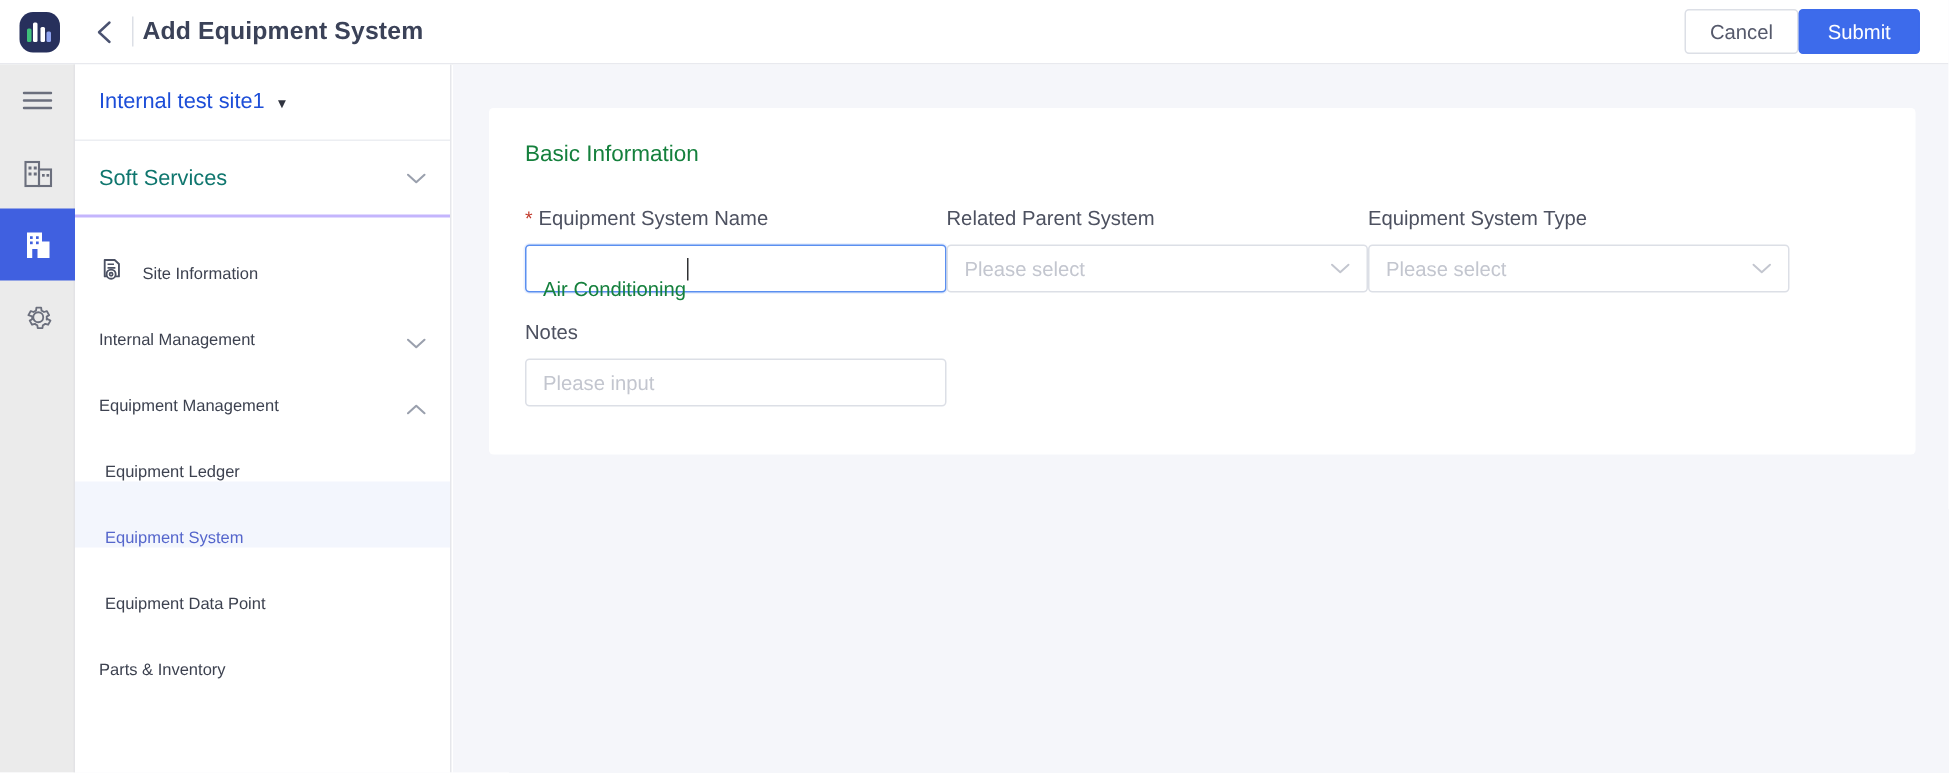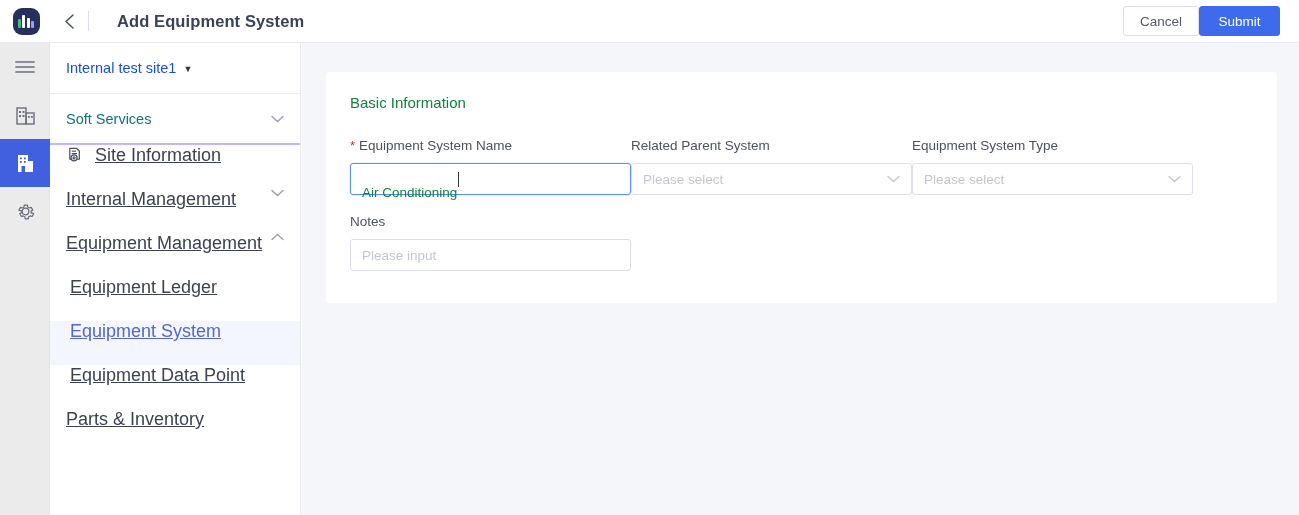--- a/index.html
+++ b/index.html
@@ -59,21 +59,21 @@
     color: #4a5270;
   }
   .hdr-divider {
     width: 1px; height: 20px; background: #dcdfe6;
     margin: 0 2px;
   }
   .page-title {
     font-size: 16.5px;
     font-weight: bold;
     color: #3b4258;
-    margin-left: 26px;
+    margin-left: 4px;
     letter-spacing: .1px;
     white-space: nowrap;
   }
   .topbar-actions {
     margin-left: auto;
     display: flex;
     align-items: center;
     padding-right: 19px;
   }
   .btn {
@@ -157,26 +157,25 @@
     padding: 0 16px;
     cursor: pointer;
     border-bottom: 2px solid #c4b5fd;
     font-size: 14.5px;
     color: #0f766e;
   }
   .nav-group .chev { margin-left: auto; color: #9aa0ad; display: flex; }
   .nav-item {
     height: 44px;
     display: flex;
-    align-items: flex-start;
+    align-items: flex-end;
     padding: 0 16px;
     cursor: pointer;
-    font-size: 18px;
+    font-size: 11px;
     color: #3d4250;
-    text-decoration: underline;
   }
   .nav-item .ico { margin-right: 10px; display: flex; color: #4b5163; }
   .nav-item.sub { padding-left: 20px; }
   .nav-item.active { background: #f3f6fd; color: #5566cc; }
   .nav-item .chev { margin-left: auto; color: #9aa0ad; display: flex; }
 
   
   .content {
     position: absolute;
     top: 43px; left: 302px;

